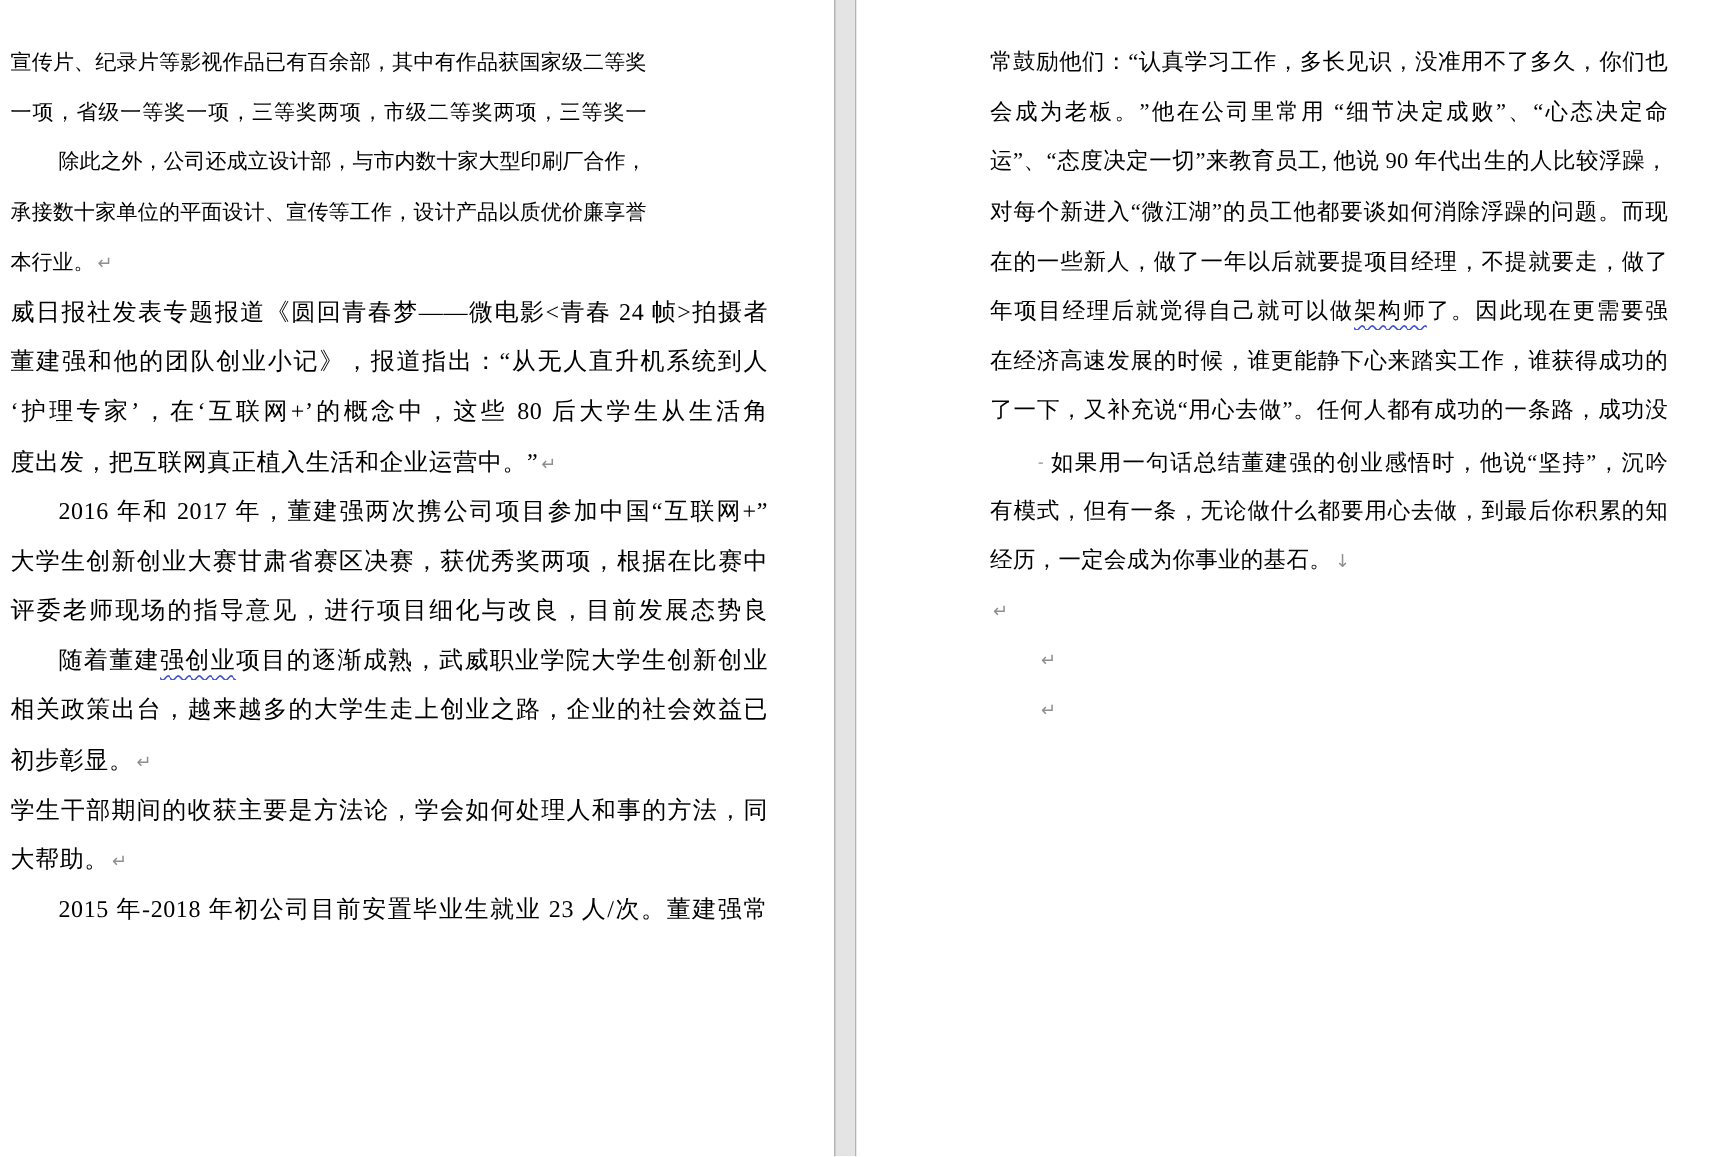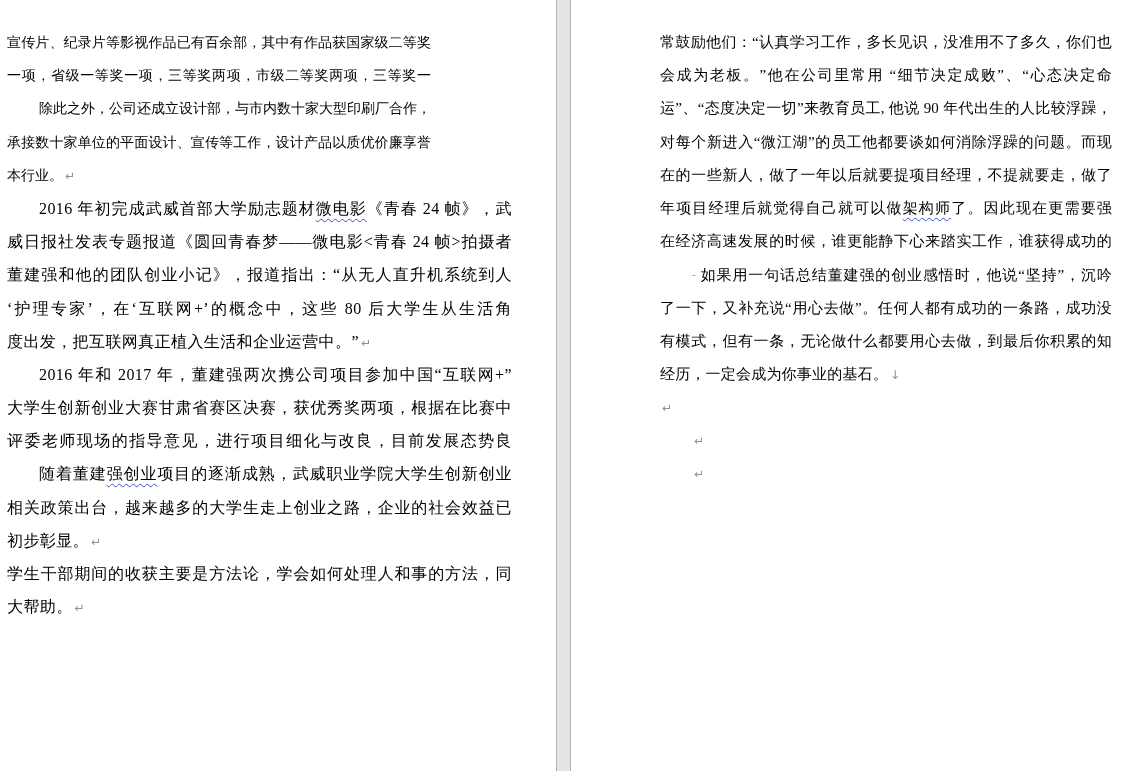--- a/index.html
+++ b/index.html
@@ -30,47 +30,47 @@
 <body>
 
 <div class="canvas">
   <div class="page page1">
     <div class="textcol p1">
         <div class="line sm st">宣传片、纪录片等影视作品已有百余部，其中有作品获国家级二等奖</div>
         <div class="line sm last">一项，省级一等奖一项，三等奖两项，市级二等奖两项，三等奖一项。</div>
         <div class="line sm ind st">除此之外，公司还成立设计部，与市内数十家大型印刷厂合作，</div>
         <div class="line sm st">承接数十家单位的平面设计、宣传等工作，设计产品以质优价廉享誉</div>
         <div class="line sm last">本行业。<span class="mark">↵</span></div>
-        <div class="line bg ind st">2016 年初完成武威首部大学励志题材<span class="wavy">微电影</span>《青春 24 帧》，武</div>
         <div class="line bg st">威日报社发表专题报道《圆回青春梦――微电影&lt;青春 24 帧&gt;拍摄者</div>
         <div class="line bg st">董建强和他的团队创业小记》，报道指出：“从无人直升机系统到人</div>
         <div class="line bg st">‘护理专家’，在‘互联网+’的概念中，这些 80 后大学生从生活角</div>
         <div class="line bg last">度出发，把互联网真正植入生活和企业运营中。”<span class="mark">↵</span></div>
         <div class="line bg ind st">2016 年和 2017 年，董建强两次携公司项目参加中国“互联网+”</div>
         <div class="line bg st">大学生创新创业大赛甘肃省赛区决赛，获优秀奖两项，根据在比赛中</div>
         <div class="line bg last">评委老师现场的指导意见，进行项目细化与改良，目前发展态势良好。</div>
         <div class="line bg ind st">随着董建<span class="wavy">强创业</span>项目的逐渐成熟，武威职业学院大学生创新创业</div>
         <div class="line bg st">相关政策出台，越来越多的大学生走上创业之路，企业的社会效益已</div>
         <div class="line bg last">初步彰显。<span class="mark">↵</span></div>
         <div class="line bg st">学生干部期间的收获主要是方法论，学会如何处理人和事的方法，同</div>
         <div class="line bg last">大帮助。<span class="mark">↵</span></div>
+        <div class="line bg ind st">2015 年-2018 年初公司目前安置毕业生就业 23 人/次。董建强常</div>
       </div>
   </div>
   <div class="divider"></div>
   <div class="page page2">
     <div class="textcol p2">
         <div class="line bg st">常鼓励他们：“认真学习工作，多长见识，没准用不了多久，你们也</div>
         <div class="line bg st">会成为老板。”他在公司里常用 “细节决定成败”、“心态决定命</div>
         <div class="line bg st">运”、“态度决定一切”来教育员工, 他说 90 年代出生的人比较浮躁，</div>
         <div class="line bg st">对每个新进入“微江湖”的员工他都要谈如何消除浮躁的问题。而现</div>
         <div class="line bg st">在的一些新人，做了一年以后就要提项目经理，不提就要走，做了一</div>
         <div class="line bg st">年项目经理后就觉得自己就可以做<span class="wavy">架构师</span>了。因此现在更需要强调，</div>
         <div class="line bg st">在经济高速发展的时候，谁更能静下心来踏实工作，谁获得成功的机</div>
+        <div class="line bg st">了一下，又补充说“用心去做”。任何人都有成功的一条路，成功没</div>
         <div class="line bg ind st"><span class="pre">-</span>如果用一句话总结董建强的创业感悟时，他说“坚持”，沉吟</div>
-        <div class="line bg st">了一下，又补充说“用心去做”。任何人都有成功的一条路，成功没</div>
         <div class="line bg st">有模式，但有一条，无论做什么都要用心去做，到最后你积累的知识、</div>
         <div class="line bg last">经历，一定会成为你事业的基石。<span class="mark">↓</span></div>
         <div class="line bg last"><span class="mark">↵</span></div>
         <div class="line bg ind last"><span class="mark">↵</span></div>
         <div class="line bg ind last"><span class="mark">↵</span></div>
       </div>
   </div>
 </div>
 
 </body></html>

